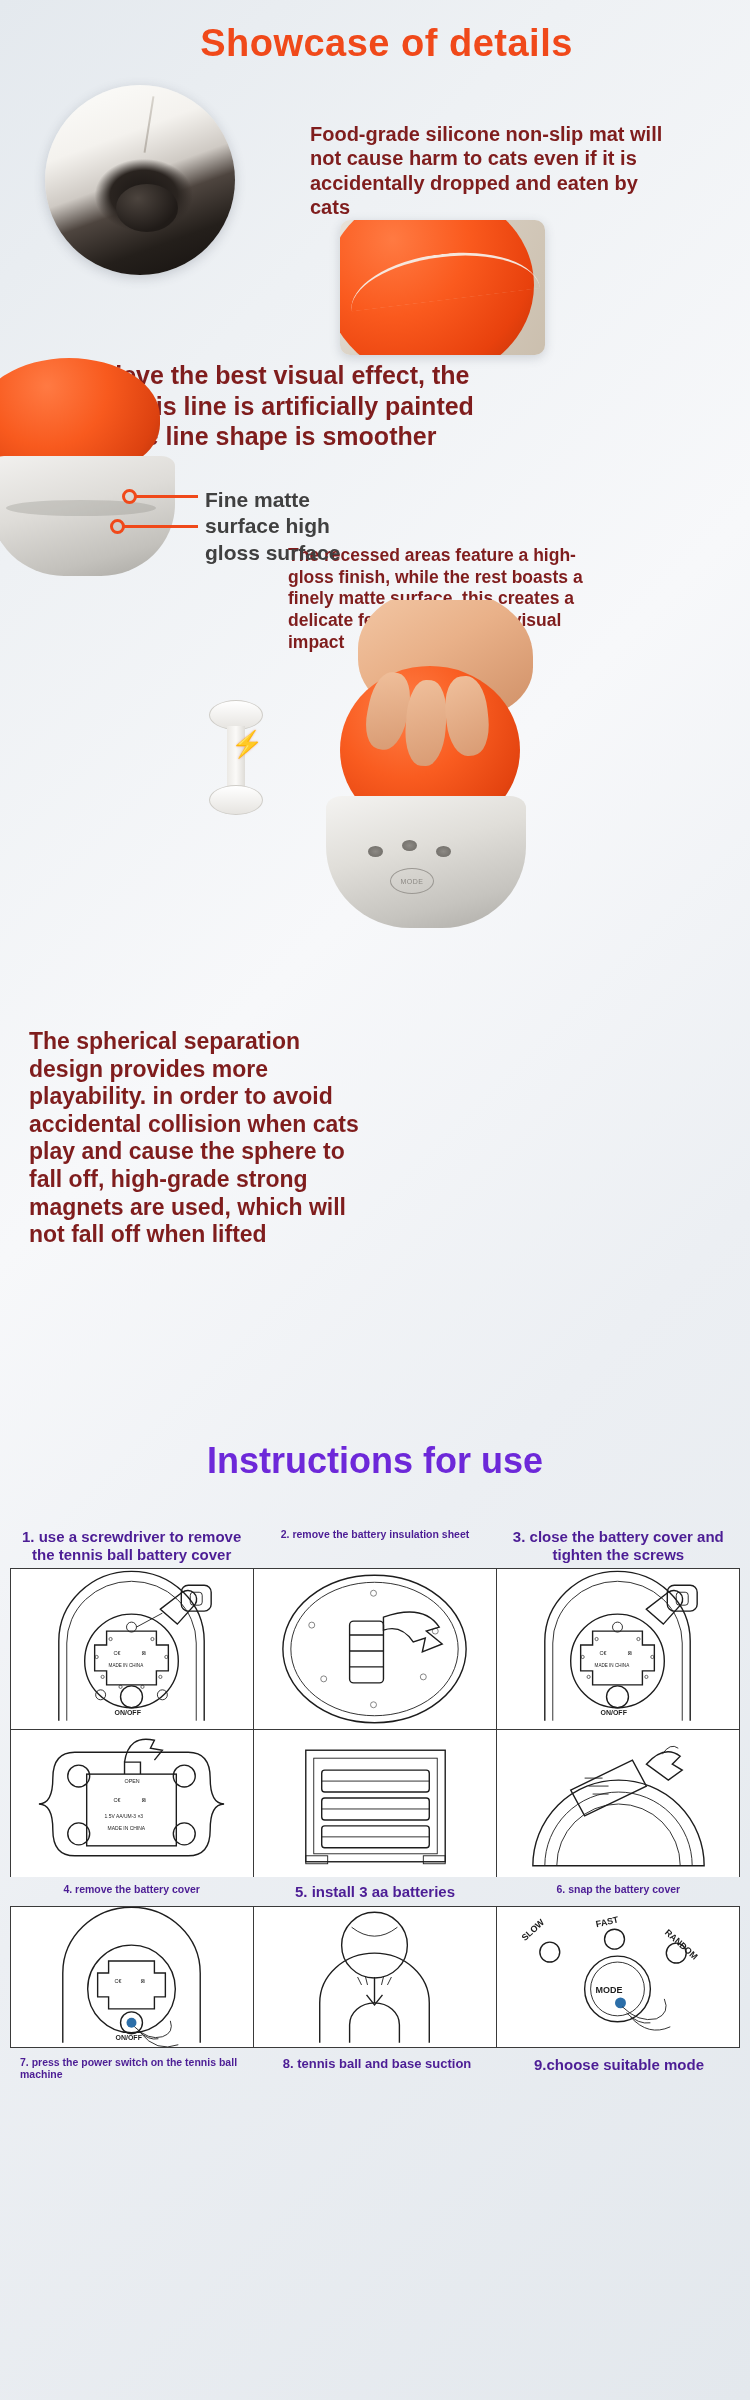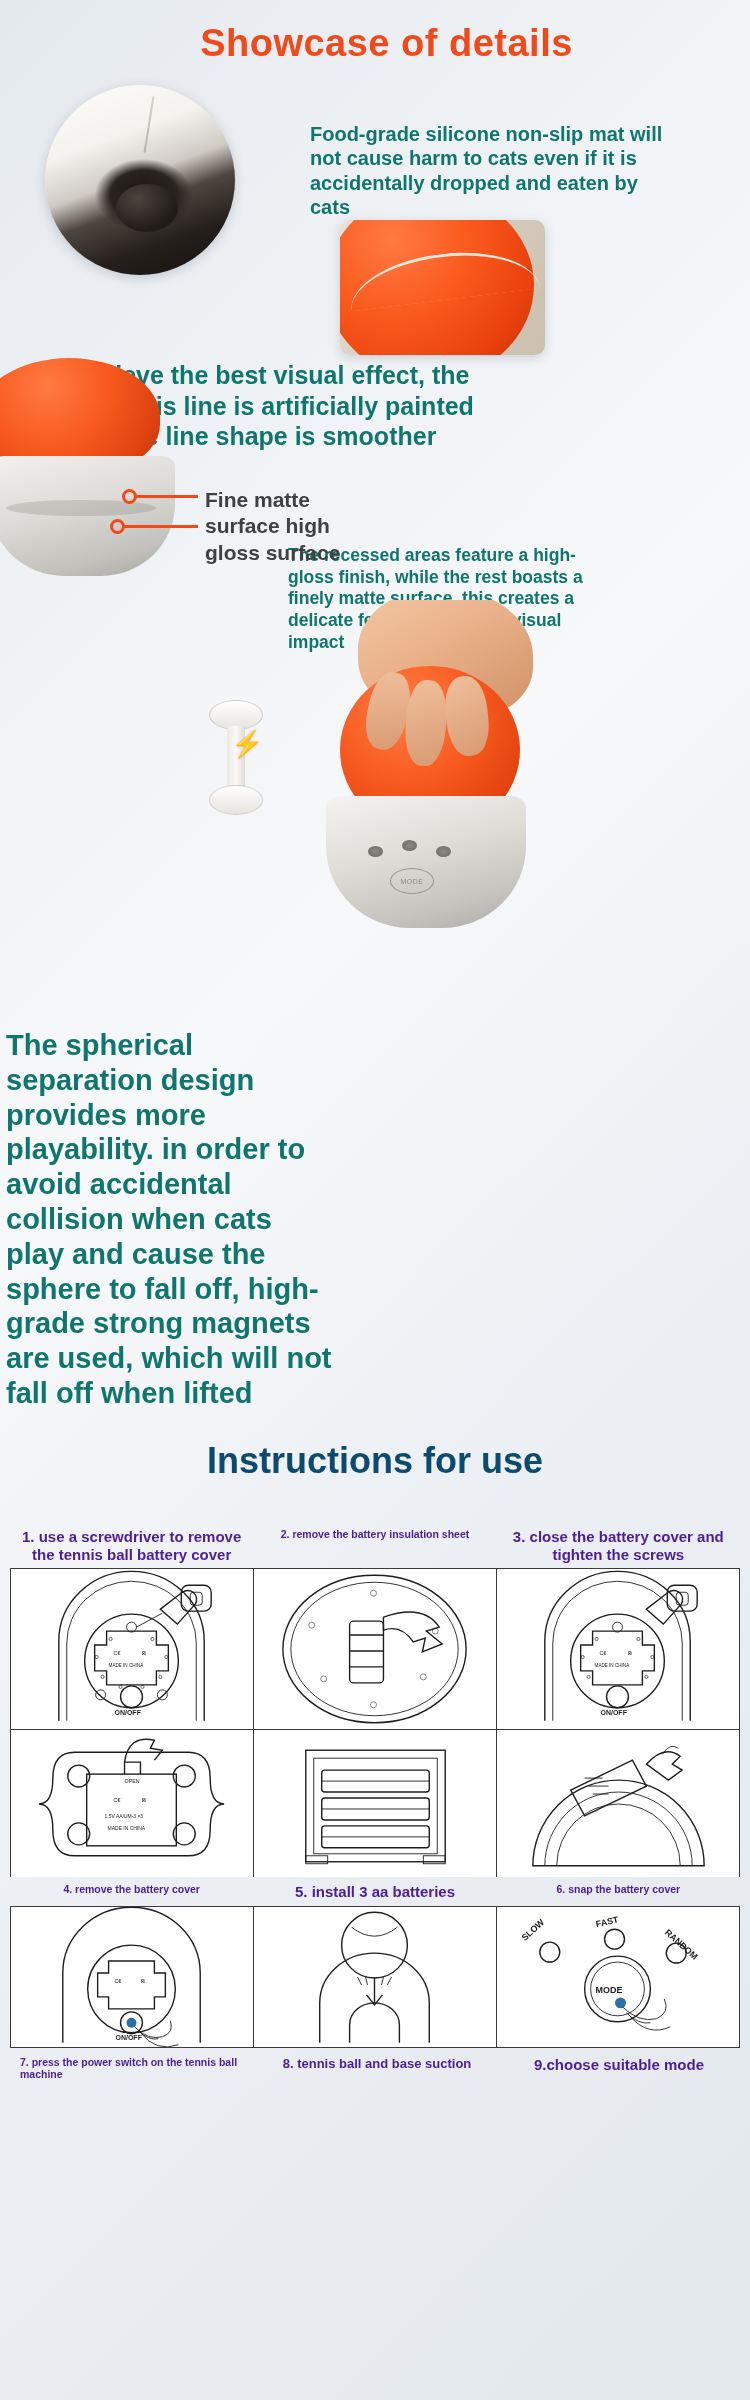--- a/index.html
+++ b/index.html
@@ -12,31 +12,31 @@
   }
   .page { position:relative; width:750px; height:2400px; }
 
   
   .hdr-showcase {
     position:absolute; left:0; top:22px; width:750px; text-align:center;
     font-size:38px; font-weight:bold; color:#f0491a; letter-spacing:.5px;padding-left:23px;
   }
   .hdr-instructions {
     position:absolute; left:0; top:1440px; width:750px; text-align:center;
-    font-size:36px; font-weight:bold; color:#0c4a6e;
+    font-size:36px; font-weight:bold; color:#6d28d9;
   }
 
   
   .green {
-    position:absolute; color:#0f766e; font-weight:bold; line-height:1.22;
+    position:absolute; color:#7f1d1d; font-weight:bold; line-height:1.22;
   }
   #txt1 { left:310px; top:122px; width:360px; font-size:20px; }
   #txt2 { left:18px; top:360px; width:470px; font-size:25px; text-align:center; }
   #txt3 { left:288px; top:545px; width:330px; font-size:17.5px; line-height:1.24; }
-  #txt4 { left:6px; top:1028px; width:330px; font-size:29px; line-height:1.2; }
+  #txt4 { left:29px; top:1028px; width:330px; font-size:23px; line-height:1.2; }
 
   
   .photo { position:absolute; overflow:hidden; }
 
   
   #ph1 { left:45px; top:85px; width:190px; height:190px; border-radius:50%;
          background:
            radial-gradient(ellipse 70px 52px at 52% 58%, #1a1614 0%, #2a2420 48%, rgba(42,36,32,0) 70%),
            linear-gradient(160deg,#fdfdfb 0%,#f4f2ee 30%,#cfcac4 48%,#4e453f 60%,#241f1b 78%,#15110f 100%);
          box-shadow:0 3px 12px rgba(60,70,85,.22); }

